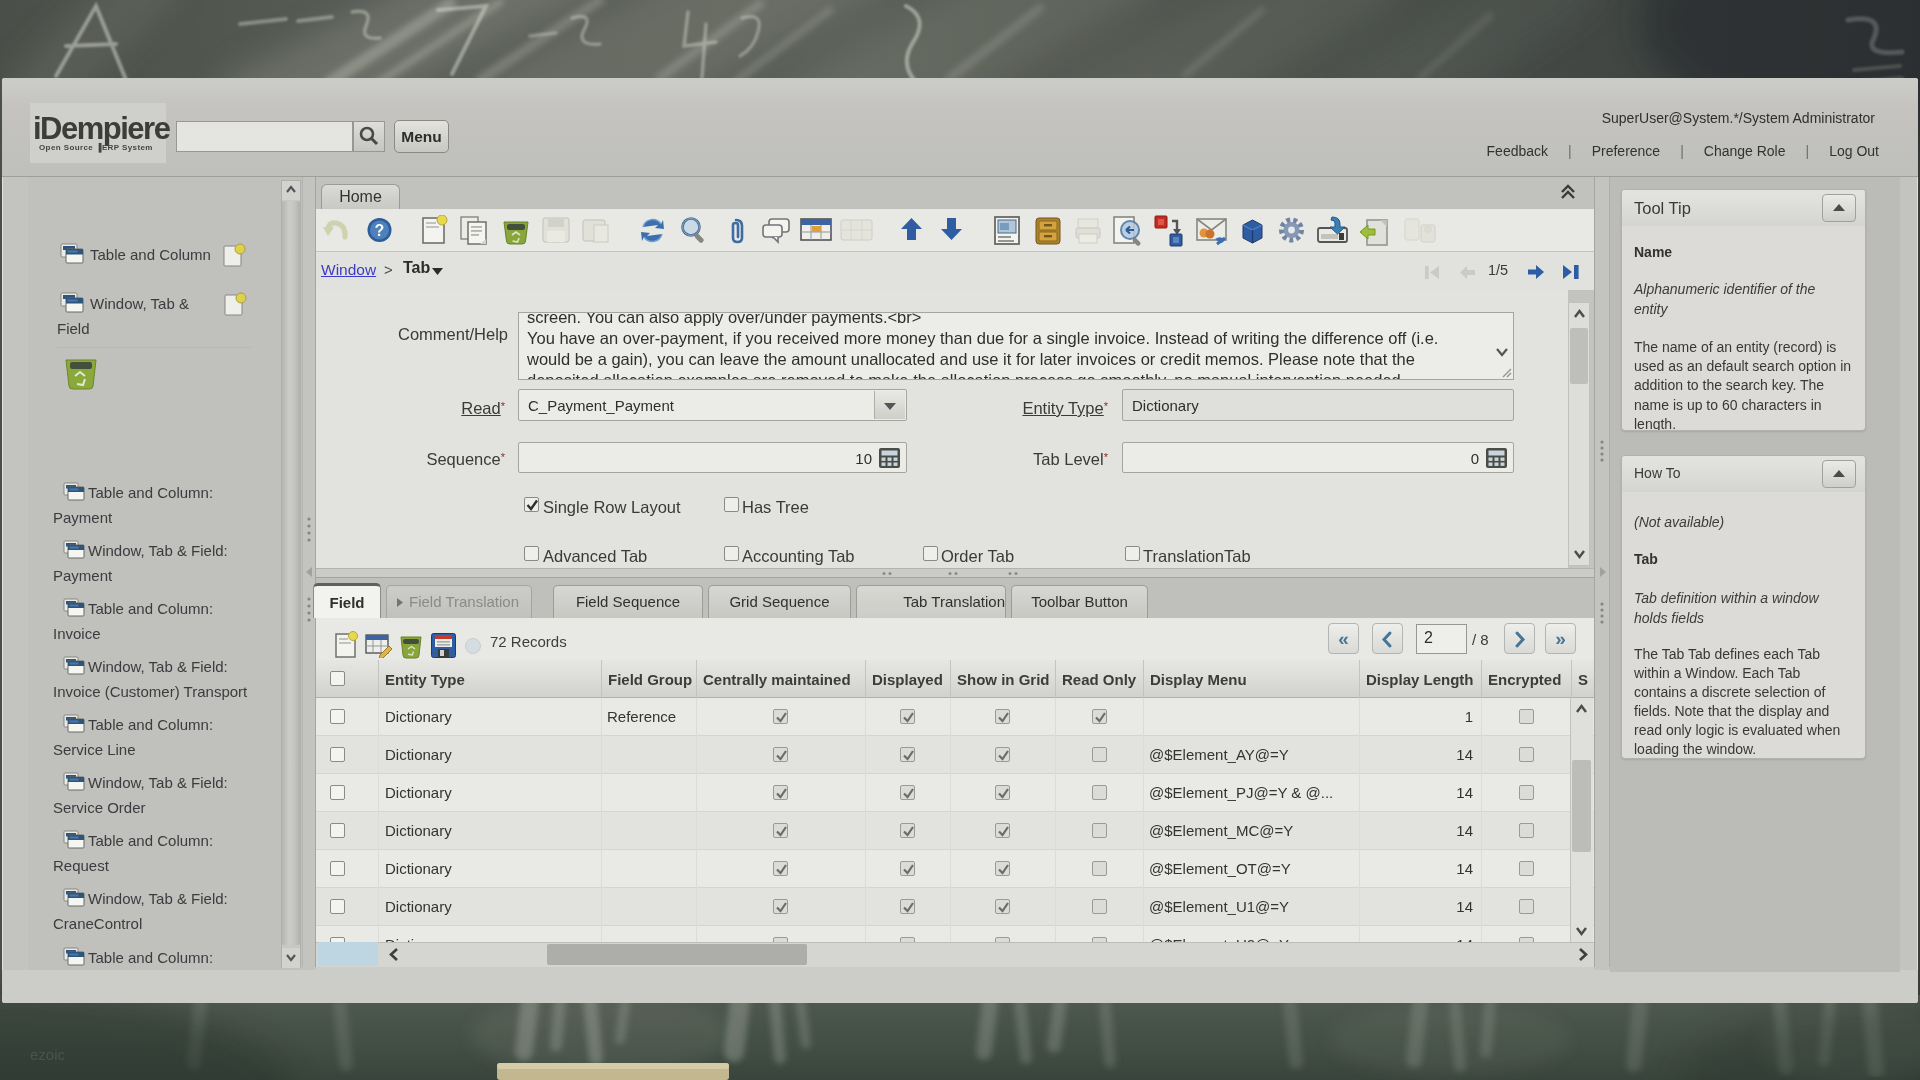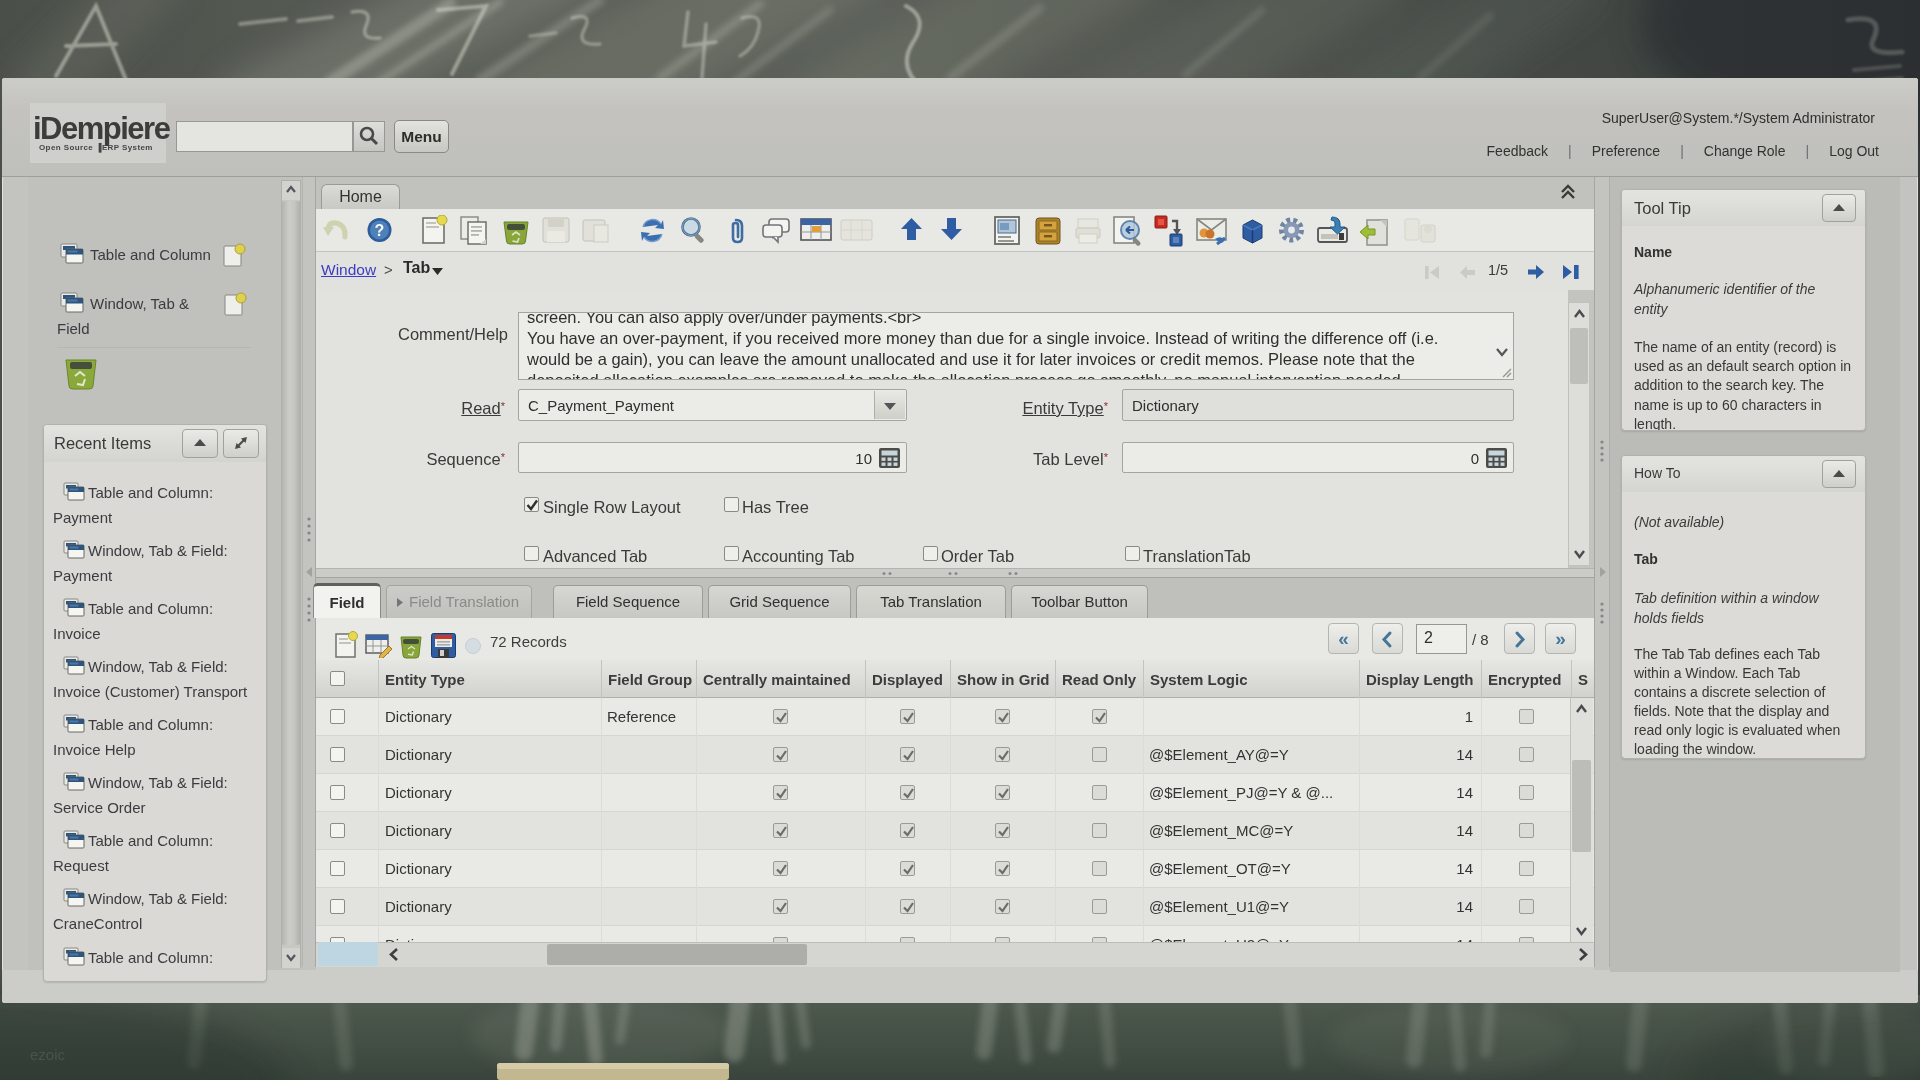--- a/index.html
+++ b/index.html
@@ -166,32 +166,20 @@
       <rect x="2" y="3" width="17" height="20" rx="1" fill="#f6f6f2" stroke="#8a8a86"></rect>
       <circle cx="18" cy="6" r="5" fill="#e6d84e" stroke="#b0a43c"></circle>
     </svg>
 <div class="ab" style="left:57px;top:347px;width:194px;height:1px;background:#bcbcb8"></div>
 <svg class="ab" style="left:62px;top:352px" width="38" height="40">
       <path d="M4 8 L34 8 L31 34 Q31 37 27 37 L11 37 Q7 37 7 34 Z" fill="#8fae3b" stroke="#6d8a2a"></path>
       <rect x="8" y="10" width="22" height="7" rx="2" fill="#46503c"></rect>
       <path d="M13 24 l5 -4 l5 4 M23 27 l-2 6 l-6 -1" stroke="#e8f0d8" stroke-width="2" fill="none"></path>
     </svg>
 
-<div class="panel" style="left:43px;top:424px;width:224px;height:558px">
-<div style="position:absolute;left:0;top:0;right:0;height:37px;background:linear-gradient(#eaeae6,#dadad6)"></div>
-<div class="tx" style="left:10px;top:9px;font-size:16.5px;color:#3a3a38">Recent Items</div>
-<div class="pbtn" style="left:138px;top:4px"><svg width="34" height="27">
-          <path d="M11 16 L17 9 L23 16 Z" fill="#4c4c4a"></path>
-        </svg></div>
-<div class="pbtn" style="left:179px;top:4px"><svg width="34" height="27">
-          <path d="M13 17 L21 9" stroke="#4c4c4a" stroke-width="2.2"></path>
-          <path d="M11 19 l1.5 -6 l4.5 4.5 Z" fill="#4c4c4a"></path>
-          <path d="M23 7 l-1.5 6 l-4.5 -4.5 Z" fill="#4c4c4a"></path>
-        </svg></div>
-</div>
 <svg class="ab" style="left:63px;top:482px" width="23" height="22">
       <rect x="1" y="1" width="14" height="12" rx="1" fill="#f2f2ee" stroke="#8a8a86"></rect>
       <rect x="3" y="3" width="10" height="3.5" fill="#2e567e"></rect>
       <rect x="5" y="5" width="16" height="13" rx="1" fill="#fdfdf9" stroke="#6a6a66"></rect>
       <rect x="5" y="5" width="16" height="5" fill="#2e567e"></rect>
       <rect x="6.5" y="6.5" width="9" height="2" fill="#4a7ab0"></rect>
     </svg>
 <div class="tx" style="left:88px;top:484px;font-size:15px;color:#3c3c40">Table and Column:</div>
 <div class="tx" style="left:53px;top:509px;font-size:15px;color:#3c3c40">Payment</div>
 <svg class="ab" style="left:63px;top:540px" width="23" height="22">
@@ -222,21 +210,21 @@
 <div class="tx" style="left:88px;top:658px;font-size:15px;color:#3c3c40">Window, Tab &amp; Field:</div>
 <div class="tx" style="left:53px;top:683px;font-size:15px;color:#3c3c40">Invoice (Customer) Transport</div>
 <svg class="ab" style="left:63px;top:714px" width="23" height="22">
       <rect x="1" y="1" width="14" height="12" rx="1" fill="#f2f2ee" stroke="#8a8a86"></rect>
       <rect x="3" y="3" width="10" height="3.5" fill="#2e567e"></rect>
       <rect x="5" y="5" width="16" height="13" rx="1" fill="#fdfdf9" stroke="#6a6a66"></rect>
       <rect x="5" y="5" width="16" height="5" fill="#2e567e"></rect>
       <rect x="6.5" y="6.5" width="9" height="2" fill="#4a7ab0"></rect>
     </svg>
 <div class="tx" style="left:88px;top:716px;font-size:15px;color:#3c3c40">Table and Column:</div>
-<div class="tx" style="left:53px;top:741px;font-size:15px;color:#3c3c40">Invoice Help</div>
+<div class="tx" style="left:53px;top:741px;font-size:15px;color:#3c3c40">Service Line</div>
 <svg class="ab" style="left:63px;top:772px" width="23" height="22">
       <rect x="1" y="1" width="14" height="12" rx="1" fill="#f2f2ee" stroke="#8a8a86"></rect>
       <rect x="3" y="3" width="10" height="3.5" fill="#2e567e"></rect>
       <rect x="5" y="5" width="16" height="13" rx="1" fill="#fdfdf9" stroke="#6a6a66"></rect>
       <rect x="5" y="5" width="16" height="5" fill="#2e567e"></rect>
       <rect x="6.5" y="6.5" width="9" height="2" fill="#4a7ab0"></rect>
     </svg>
 <div class="tx" style="left:88px;top:774px;font-size:15px;color:#3c3c40">Window, Tab &amp; Field:</div>
 <div class="tx" style="left:53px;top:799px;font-size:15px;color:#3c3c40">Service Order</div>
 <svg class="ab" style="left:63px;top:830px" width="23" height="22">
@@ -556,21 +544,21 @@
       </g>
     </svg>
 
 <div class="ab" style="left:316px;top:578px;width:1278px;height:40px;background:#c5c5c1"></div>
 <div class="ab" style="left:313px;top:583px;width:68px;height:35px;background:#fafaf6;border:1px solid #8e8e8a;border-top:3px solid #62625e;border-bottom:none;border-radius:5px 5px 0 0;font-size:15px;font-weight:bold;color:#2e2e2c;text-align:center;line-height:33px">Field</div>
 <div class="ab" style="left:386px;top:585px;width:146px;height:33px;background:linear-gradient(#d2d2ce,#c6c6c2);border:1px solid #a9a9a5;border-bottom:none;border-radius:5px 5px 0 0;font-size:15px;color:#8e8e8c;line-height:31px"><svg style="position:absolute;left:8px;top:10px" width="10" height="13">
         <path d="M2 2 L8 6.5 L2 11 Z" fill="#77777b"></path>
       </svg><span style="margin-left:22px">Field Translation</span></div>
 <div class="ab" style="left:553px;top:585px;width:150px;height:33px;background:linear-gradient(#dededa,#cecec8);border:1px solid #a0a09c;border-bottom:none;border-radius:5px 5px 0 0;font-size:15px;color:#303030;text-align:center;line-height:31px">Field Sequence</div>
 <div class="ab" style="left:708px;top:585px;width:143px;height:33px;background:linear-gradient(#dededa,#cecec8);border:1px solid #a0a09c;border-bottom:none;border-radius:5px 5px 0 0;font-size:15px;color:#303030;text-align:center;line-height:31px">Grid Sequence</div>
-<div class="ab" style="left:856px;top:585px;width:150px;height:46px;background:linear-gradient(#dededa,#cecec8);border:1px solid #a0a09c;border-bottom:none;border-radius:5px 5px 0 0;font-size:15px;color:#303030;text-align:center;line-height:31px">Tab Translation</div>
+<div class="ab" style="left:856px;top:585px;width:150px;height:46px;background:linear-gradient(#dededa,#cecec8);border:1px solid #a0a09c;border-bottom:none;border-radius:5px 5px 0 0;font-size:15px;color:#303030;text-align:right;line-height:31px">Tab Translation</div>
 <div class="ab" style="left:1011px;top:585px;width:137px;height:33px;background:linear-gradient(#dededa,#cecec8);border:1px solid #a0a09c;border-bottom:none;border-radius:5px 5px 0 0;font-size:15px;color:#303030;text-align:center;line-height:31px">Toolbar Button</div>
 
 <div class="ab" style="left:316px;top:618px;width:1278px;height:42px;background:#f0f0ec"></div>
 <svg class="ab" style="left:334px;top:631px" width="26" height="28">
       <rect x="2" y="3" width="19" height="23" fill="#fbfbf7" stroke="#74746f" stroke-width="1.5"></rect>
       <rect x="5" y="7" width="9" height="2" fill="#c9c9c3"></rect>
       <rect x="5" y="11" width="12" height="2" fill="#c9c9c3"></rect>
       <circle cx="19" cy="5" r="4.5" fill="#eee04e" stroke="#b9ad3a"></circle>
     </svg>
 <svg class="ab" style="left:365px;top:633px" width="28" height="25">
@@ -613,21 +601,21 @@
 <div class="ab" style="left:1545px;top:623px;width:31px;height:31px;background:linear-gradient(#f6f6f2,#e0e0dc);border:1px solid #b9b9b5;border-radius:4px;text-align:center"><span style="font-size:19px;color:#46789c;line-height:29px;font-weight:bold">»</span></div>
 
 <div class="ab" style="left:316px;top:660px;width:1278px;height:307px;background:#f1f1ed;border-top:1px solid #b0b0ac"></div>
 <div class="ab" style="left:316px;top:660px;width:1278px;height:38px;background:linear-gradient(#eeeeea,#d8d8d4);border-bottom:1px solid #b4b4b0"></div>
 <div class="hcell" style="left:385px;top:671px;width:215px">Entity Type</div>
 <div class="hcell" style="left:608px;top:671px;width:87px">Field Group</div>
 <div class="hcell" style="left:703px;top:671px;width:161px">Centrally maintained</div>
 <div class="hcell" style="left:872px;top:671px;width:77px">Displayed</div>
 <div class="hcell" style="left:957px;top:671px;width:97px">Show in Grid</div>
 <div class="hcell" style="left:1062px;top:671px;width:80px">Read Only</div>
-<div class="hcell" style="left:1150px;top:671px;width:208px">System Logic</div>
+<div class="hcell" style="left:1150px;top:671px;width:208px">Display Menu</div>
 <div class="hcell" style="left:1366px;top:671px;width:114px">Display Length</div>
 <div class="hcell" style="left:1488px;top:671px;width:82px">Encrypted</div>
 <div class="hcell" style="left:1578px;top:671px;width:15px">S</div>
 <div class="cb" style="left:330px;top:671px;background:#fbfbf7"></div>
 <div class="vline" style="left:378px;top:660px;height:307px"></div>
 <div class="vline" style="left:601px;top:660px;height:307px"></div>
 <div class="vline" style="left:696px;top:660px;height:307px"></div>
 <div class="vline" style="left:865px;top:660px;height:307px"></div>
 <div class="vline" style="left:950px;top:660px;height:307px"></div>
 <div class="vline" style="left:1055px;top:660px;height:307px"></div>

